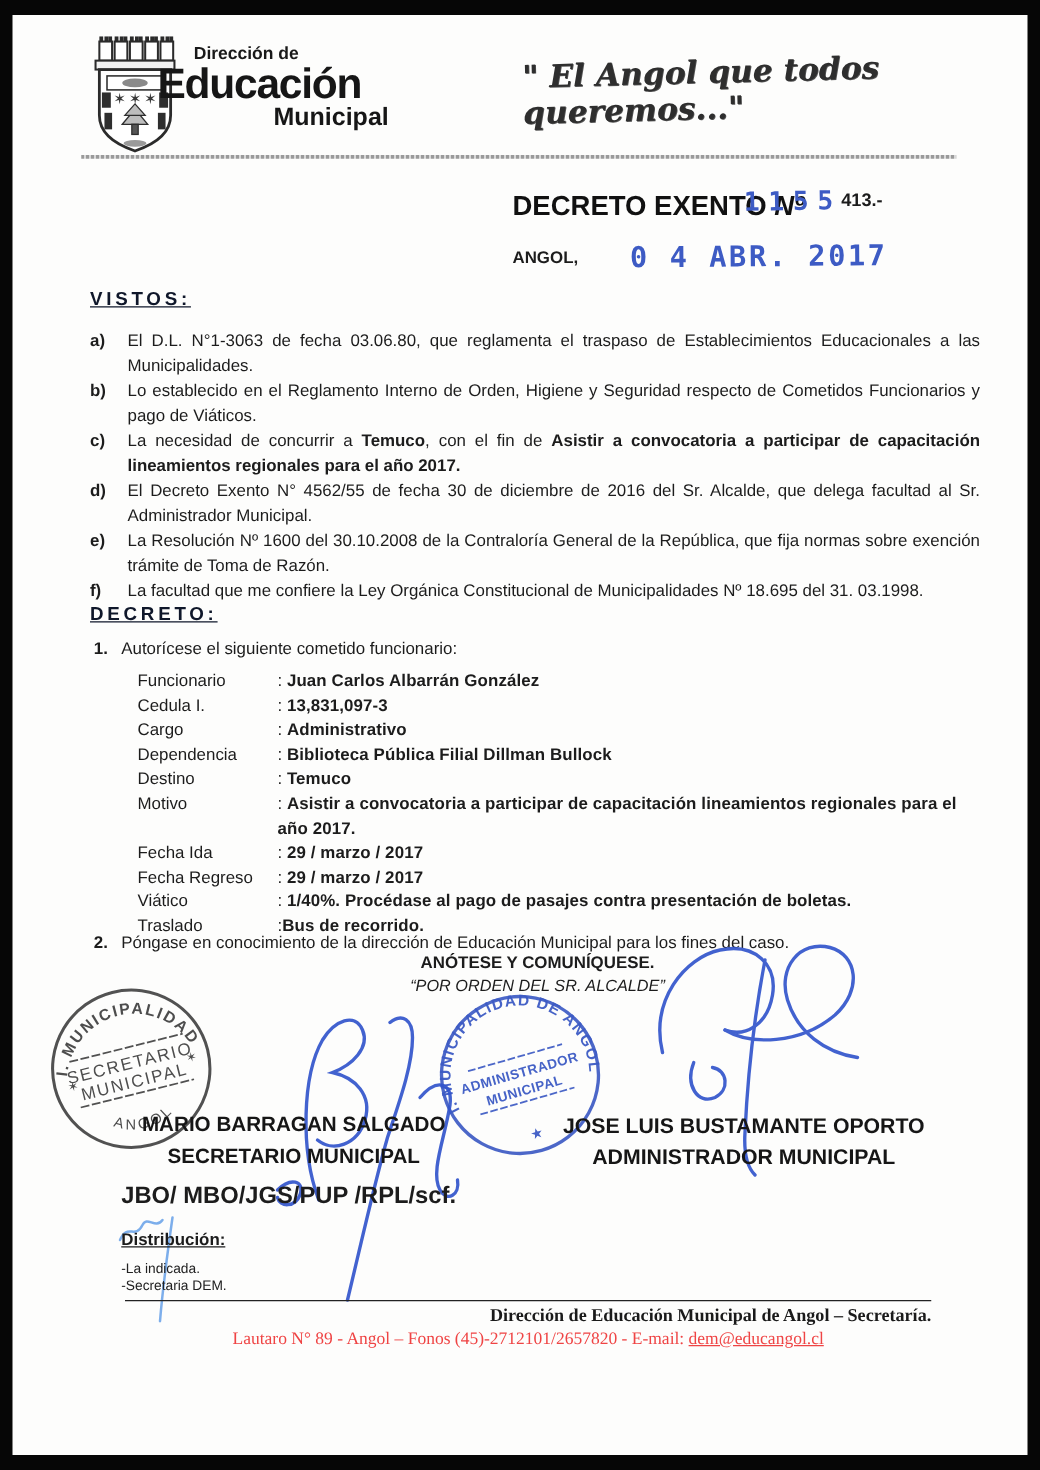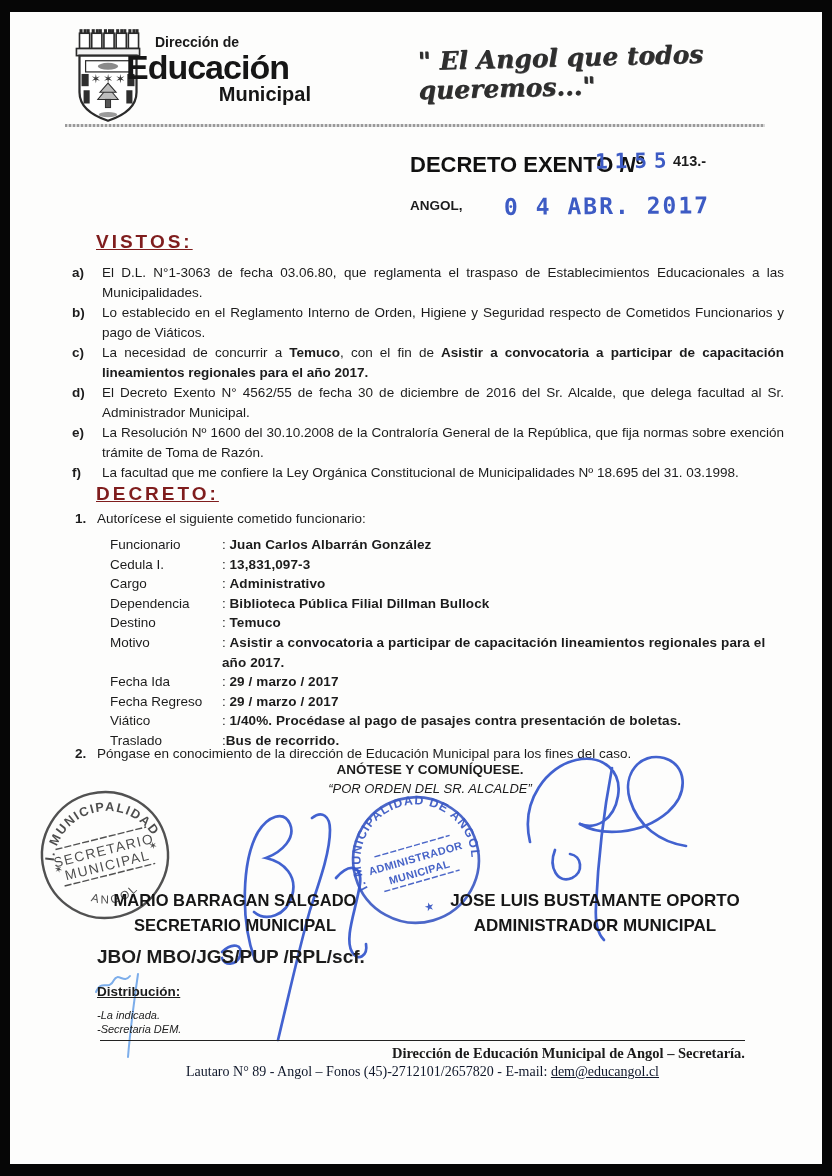--- a/index.html
+++ b/index.html
@@ -21,21 +21,21 @@
   
   .dec-title{position:absolute;left:400px;top:140px;font-weight:bold;font-size:22px;color:#111;}
   .dec-title .no{font-style:italic;}
   .dec-stamp-num{position:absolute;left:585px;top:137px;color:var(--stamp-blue);font-weight:bold;
                  font-size:21px;letter-spacing:7px;transform:rotate(-1deg);font-family:"DejaVu Sans Mono",monospace;}
   .dec-typed{position:absolute;left:663px;top:141px;font-weight:bold;font-size:14.5px;}
   .city{position:absolute;left:400px;top:186px;font-weight:bold;font-size:13.5px;}
   .date-stamp{position:absolute;left:494px;top:181px;color:var(--stamp-blue);font-weight:bold;
               font-size:23px;letter-spacing:2px;font-family:"DejaVu Sans Mono",monospace;transform:rotate(-0.5deg);}
   
-  .sec-head{font-weight:bold;font-size:19px;letter-spacing:3px;text-decoration:underline;color:#7f1d1d;margin-left:24px;}
+  .sec-head{font-weight:bold;font-size:15px;letter-spacing:3px;text-decoration:underline;color:#0f172a;}
   #vistos-head{position:absolute;left:62px;top:219px;}
   #vistos-list{position:absolute;left:62px;top:251px;width:712px;}
   .v-item{display:flex;margin-bottom:1px;}
   .v-label{width:30px;flex:0 0 30px;font-weight:bold;font-size:13.5px;line-height:19.5px;}
   .v-text{flex:1;font-size:13.5px;line-height:19.5px;text-align:justify;}
   
   #decreto-head{position:absolute;left:62px;top:471px;}
   .d-item{position:absolute;display:flex;font-size:13.5px;line-height:19px;}
   #d-item1{left:65px;top:497px;width:690px;}
   #d-item2{left:65px;top:732px;width:700px;}
@@ -51,27 +51,27 @@
   .closing .c2{font-style:italic;font-size:13px;margin-top:4px;}
   
   .stamp{position:absolute;}
   .sig-overlay{position:absolute;left:0;top:0;width:812px;height:1152px;pointer-events:none;}
   .name-block{position:absolute;text-align:center;font-weight:bold;color:#161616;}
   #name-left{left:95px;top:876px;width:260px;font-size:16.5px;line-height:25px;}
   #name-right{left:440px;top:876px;width:290px;font-size:17px;line-height:25px;}
   
   .initials{position:absolute;left:87px;top:934px;font-weight:bold;font-size:19px;}
   .dist-head{position:absolute;left:87px;top:972px;font-weight:bold;font-size:13.5px;text-decoration:underline;}
-  #dist-list{position:absolute;left:87px;top:996px;font-size:11px;line-height:14px;color:#222;font-style:italic;}
+  #dist-list{position:absolute;left:87px;top:996px;font-size:11px;line-height:14px;color:#222;}
   
   .foot-rule{position:absolute;left:90px;top:1028px;width:645px;border-top:1.6px solid #222;}
   .foot1{position:absolute;left:90px;top:1033px;width:645px;text-align:right;
          font-family:"Liberation Serif",serif;font-size:14.5px;color:#1a1a1a;font-weight:bold;}
   .foot2{position:absolute;left:60px;top:1052px;width:705px;text-align:center;
-         font-family:"Liberation Serif",serif;font-size:14px;color:#0f172a;}
+         font-family:"Liberation Serif",serif;font-size:14px;color:#ef4444;}
   .foot2 .email{text-decoration:underline;}
   .stamp text{font-family:"Liberation Sans",sans-serif;}
 </style>
 </head>
 <body>
 
 <div class="canvas">
  <div class="page">
 
   <svg class="crest" width="112" height="112" viewBox="0 0 110 110">

